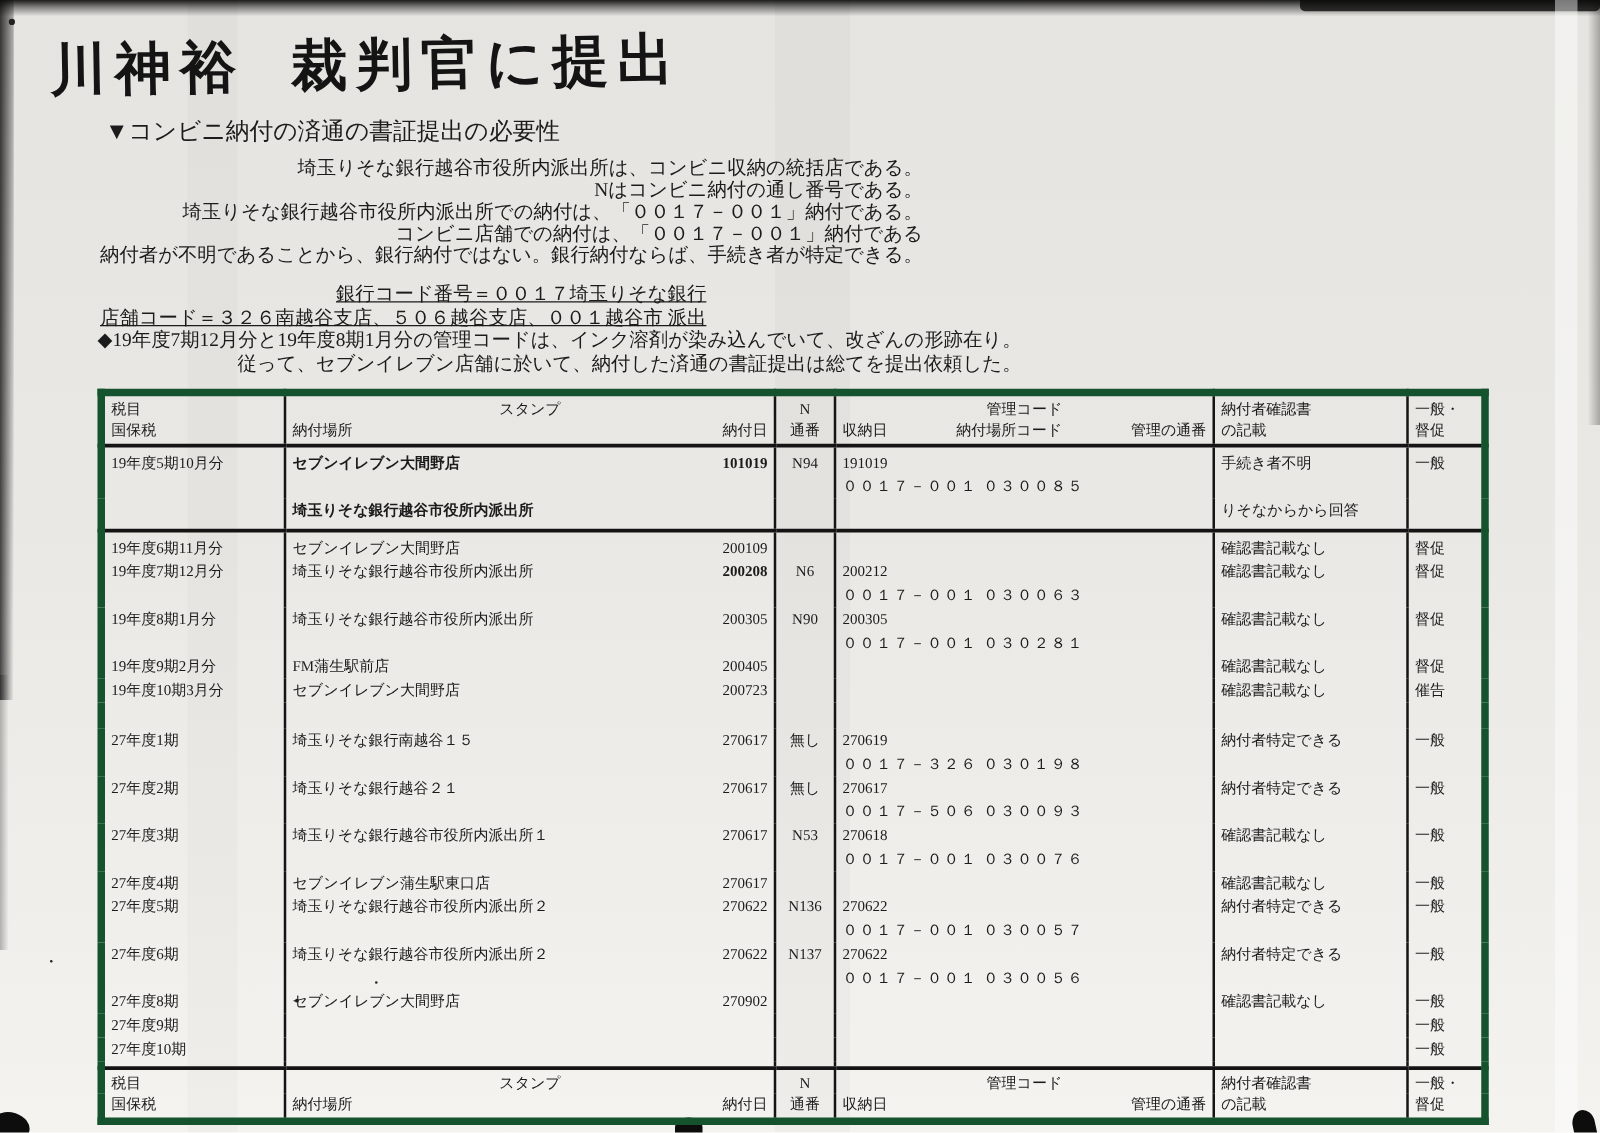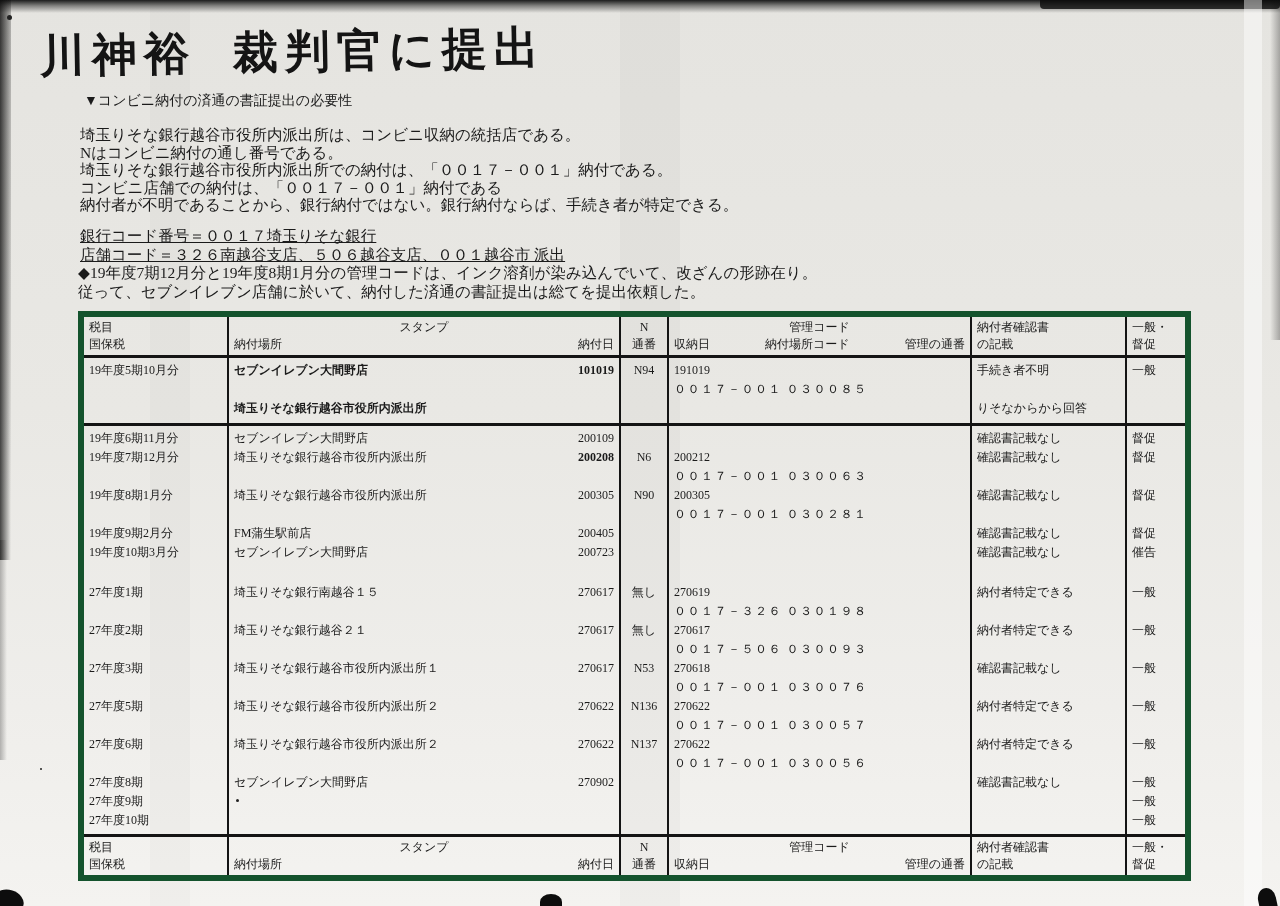--- a/index.html
+++ b/index.html
@@ -29,22 +29,22 @@
   .speck{position:absolute;background:#222;border-radius:50%;}
   .s1{left:7px;top:15px;width:5px;height:5px;}
   .s2{left:236px;top:799px;width:3px;height:3px;}
   .s3{left:40px;top:768px;width:2px;height:2px;}
   .s4{left:300px;top:785px;width:2px;height:2px;}
 
   .hand{position:absolute;left:40px;top:22px;
     font-family:"DejaVu Sans",sans-serif;font-weight:900;font-size:45px;
     letter-spacing:7px;word-spacing:14px;color:#141414;transform:rotate(-1deg);}
 
-  .heading{position:absolute;left:84px;top:92px;font-size:14px;}
-  .para{position:absolute;font-size:15.5px;line-height:17.5px;}
+  .heading{position:absolute;left:84px;top:92px;font-size:19px;}
+  .para{position:absolute;font-size:15.5px;line-height:17.5px;text-align:right;}
   .p1{left:80px;top:126px;}
   .p2{left:80px;top:227px;line-height:18.5px;text-decoration:underline;}
   .p3{left:78px;top:264px;line-height:18.5px;}
 
   
   .twrap{position:absolute;left:78px;top:311px;}
   table.t{border-collapse:collapse;table-layout:fixed;width:1107px;font-size:12px;border:6px solid #14532d;}
   table.t td{border-left:2px solid #141414;border-right:2px solid #141414;border-top:none;border-bottom:none;
     padding:0 5px;vertical-align:top;line-height:19px;overflow:hidden;white-space:nowrap;}
   tr.hrow td{line-height:17px;}
@@ -344,20 +344,40 @@
   <td>
             <div class="mg">
               <span class="rc">270618</span>
               <span class="code">００１７－００１ ０３００７６</span>
             </div>
           </td>
   <td><span>確認書記載なし</span></td>
   <td><span>一般</span></td>
 </tr>
 <tr>
+  <td><span>27年度4期</span></td>
+  <td>
+            <div class="flex">
+              <span>セブンイレブン蒲生駅東口店</span>
+              <span>270617</span>
+            </div>
+          </td>
+  <td>
+            <span class="cen"></span>
+          </td>
+  <td>
+            <div class="mg">
+              <span class="rc"></span>
+              <span class="code"></span>
+            </div>
+          </td>
+  <td><span>確認書記載なし</span></td>
+  <td><span>一般</span></td>
+</tr>
+<tr>
   <td><span>27年度5期</span></td>
   <td>
             <div class="flex">
               <span>埼玉りそな銀行越谷市役所内派出所２</span>
               <span>270622</span>
             </div>
           </td>
   <td>
             <span class="cen">N136</span>
           </td>

